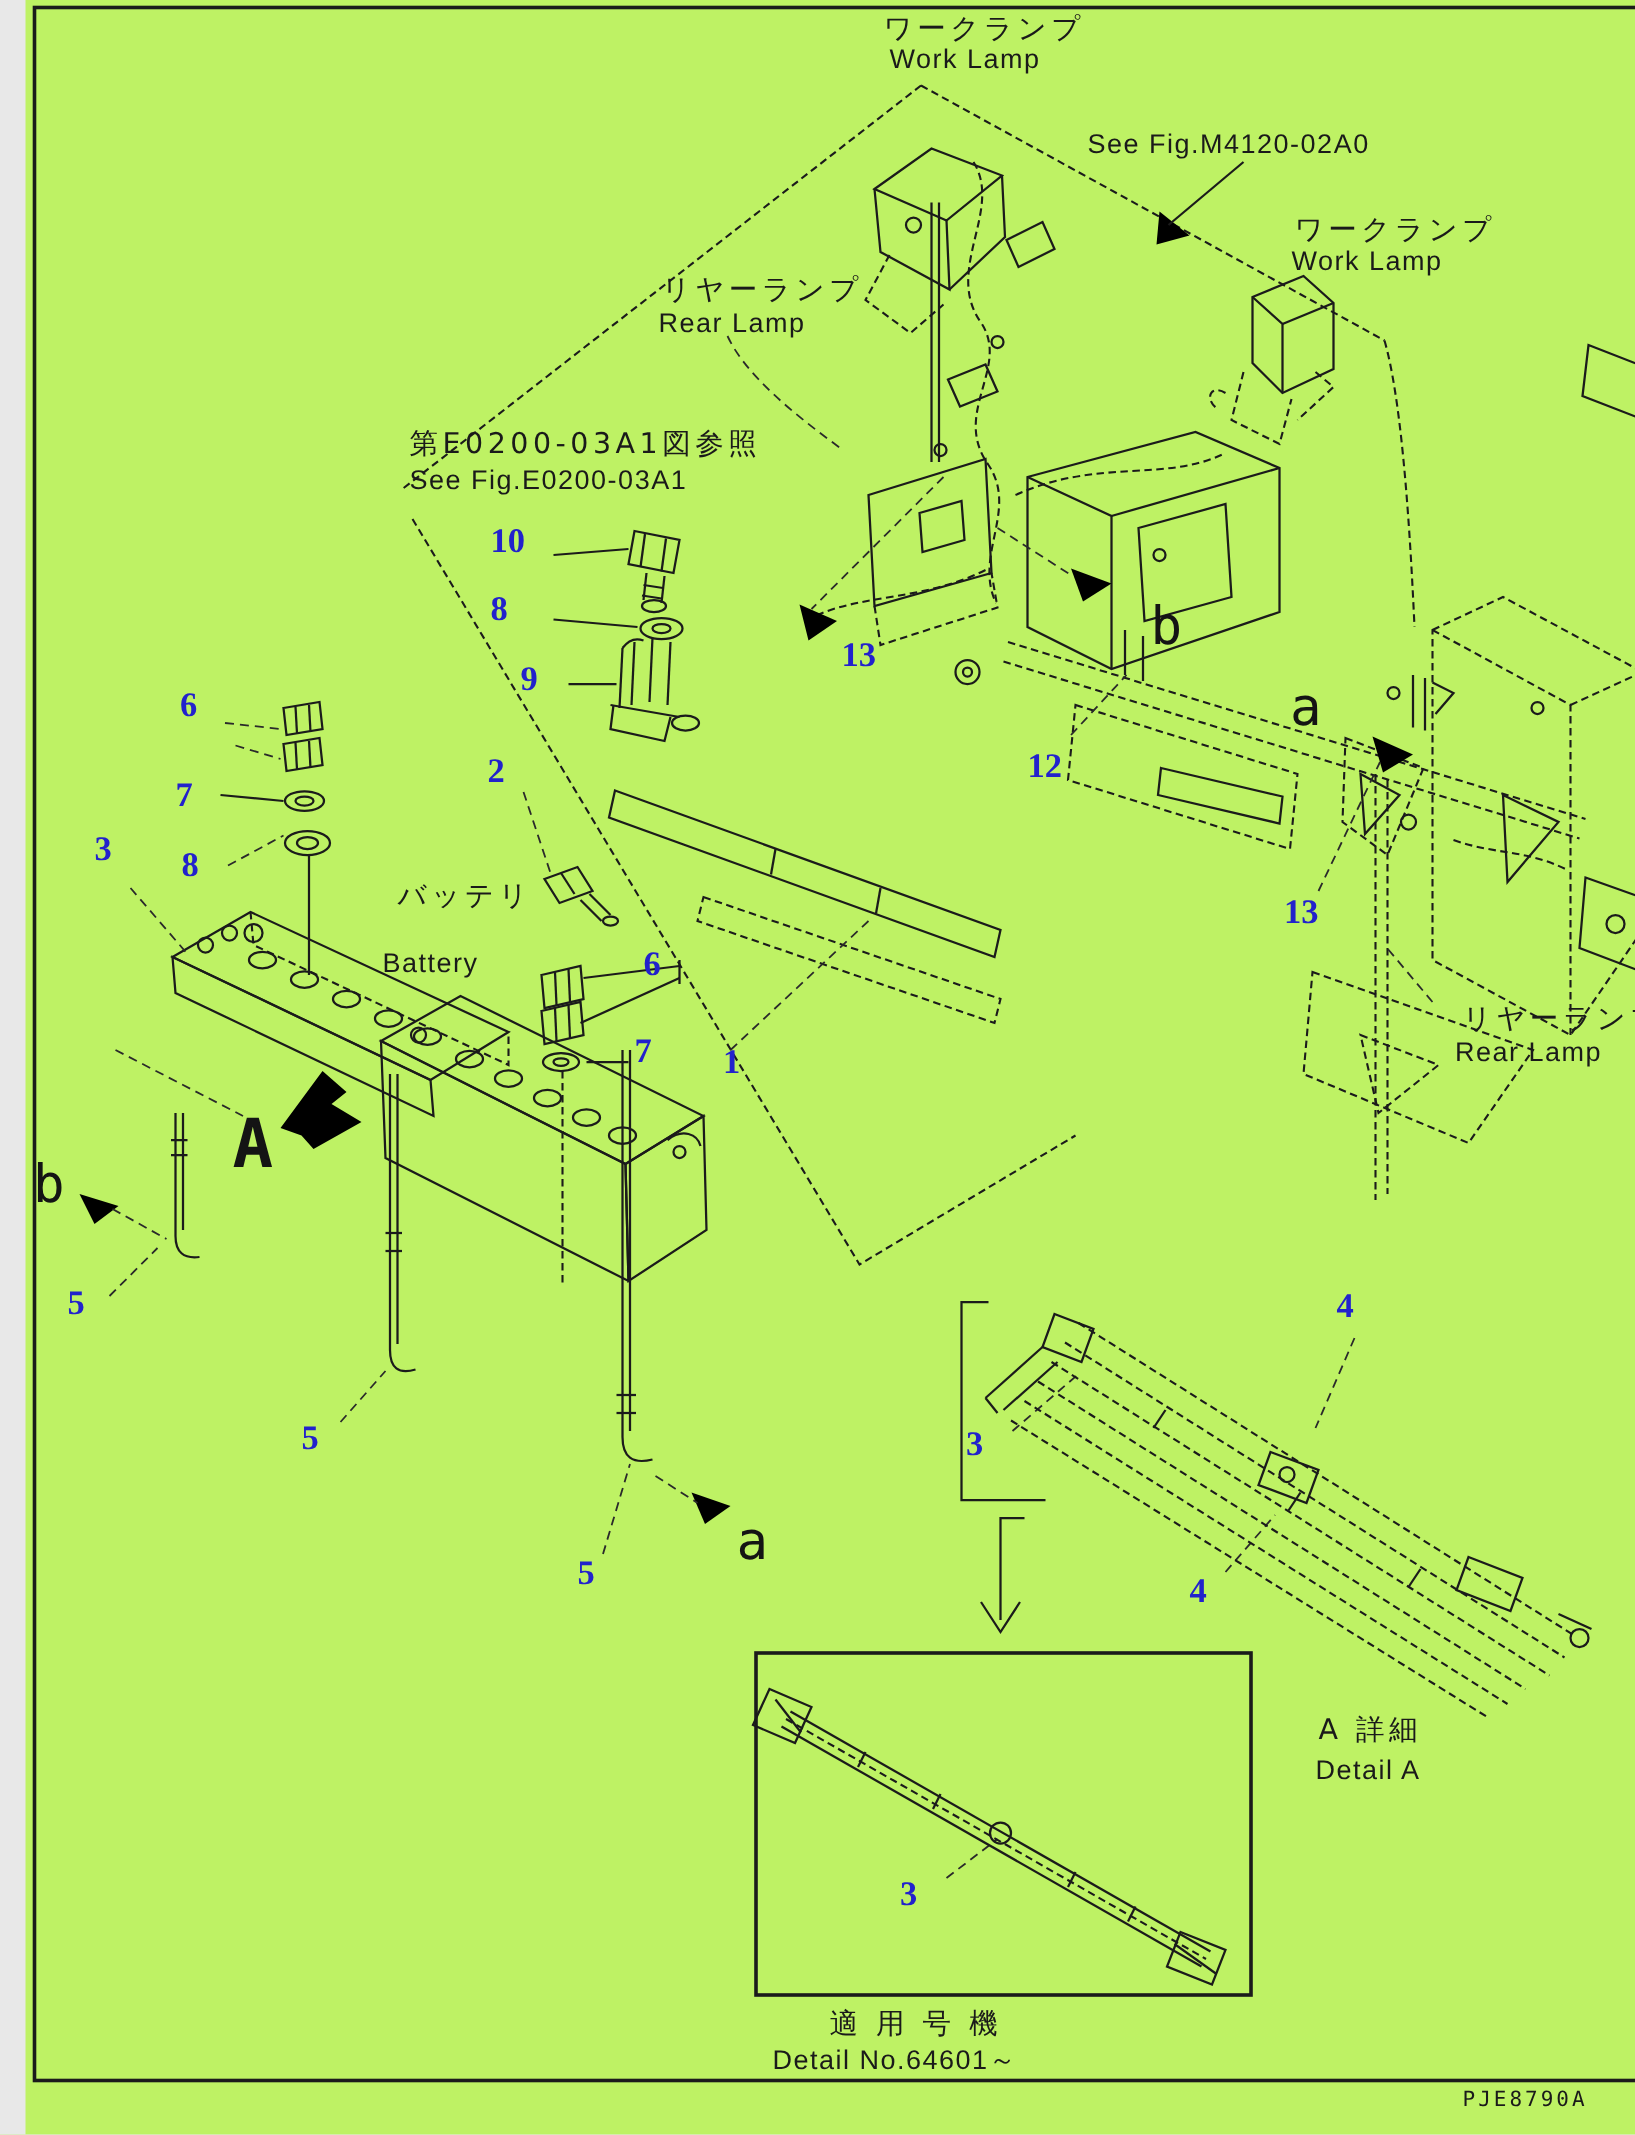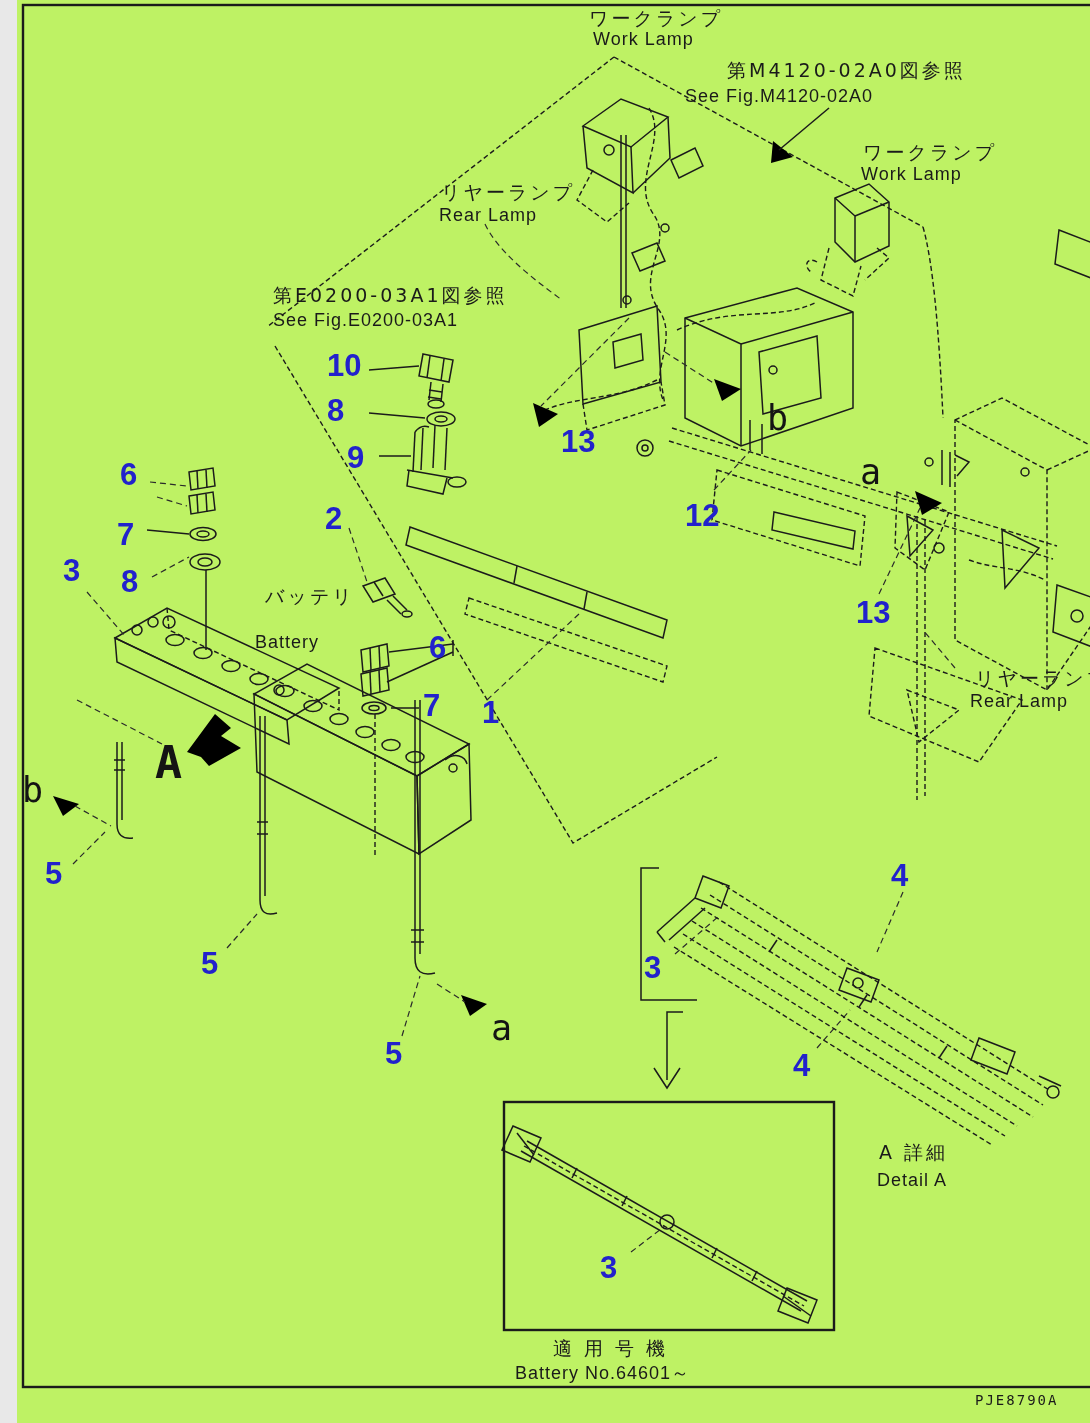--- a/index.html
+++ b/index.html
@@ -11,21 +11,21 @@
   svg .s{stroke:#1b1b1b;fill:none;stroke-width:1.5;}
   svg .s2{stroke:#1b1b1b;fill:none;stroke-width:2.4;}
   svg .d{stroke:#1b1b1b;fill:none;stroke-width:1.4;stroke-dasharray:5 3;}
   svg .dt{stroke:#2a2a2a;fill:none;stroke-width:1.2;stroke-dasharray:6 4;}
   svg .f{fill:#000;stroke:none;}
   .lbl{position:absolute;color:#1a1a1a;white-space:nowrap;}
   .jp{font-family:"DejaVu Sans", sans-serif;font-size:19px;letter-spacing:3px;}
   .en{font-family:Liberation Sans, sans-serif;font-size:18px;letter-spacing:1px;}
   .num{
     position:absolute;color:#2222cc;white-space:nowrap;
-    font-family:Liberation Sans, sans-serif;font-weight:bold;font-size:31px;
+    font-family:Liberation Serif, serif;font-weight:bold;font-size:23px;
   }
   .letter{
     position:absolute;color:#141414;white-space:nowrap;
     font-family:"DejaVu Sans Mono", monospace;font-size:35px;
   }
   .viewA{font-size:45px;font-weight:600;}
   .code{position:absolute;color:#1a1a1a;font-family:"DejaVu Sans Mono", monospace;
     font-size:14px;letter-spacing:2px;}
 </style>
 </head>
@@ -294,43 +294,42 @@
     <line class="s" x1="560" y1="1168" x2="555" y2="1178"></line>
     <line class="s" x1="610" y1="1196" x2="605" y2="1206"></line>
     <line class="s" x1="700" y1="1248" x2="695" y2="1258"></line>
     <line class="s" x1="740" y1="1271" x2="735" y2="1281"></line>
   </g>
 </svg>
 
 <div class="lbl jp" style="left:572px;top:6px">ワークランプ</div>
 <div class="lbl en" style="left:576px;top:29px">Work Lamp</div>
 
-<div class="lbl jp" style="left:710px;top:58px">第M4120-02A0図参照</div>
-<div class="lbl en" style="left:668px;top:86px">See Fig.M4120-02A0</div>
+<div class="lbl en" style="left:708px;top:86px">See Fig.M4120-02A0</div>
 
 <div class="lbl jp" style="left:846px;top:140px">ワークランプ</div>
 <div class="lbl en" style="left:844px;top:164px">Work Lamp</div>
 
 <div class="lbl jp" style="left:424px;top:180px">リヤーランプ</div>
 <div class="lbl en" style="left:422px;top:205px">Rear Lamp</div>
 
 <div class="lbl jp" style="left:256px;top:283px">第E0200-03A1図参照</div>
 <div class="lbl en" style="left:256px;top:310px">See Fig.E0200-03A1</div>
 
 <div class="lbl jp" style="left:248px;top:584px">バッテリ</div>
 <div class="lbl en" style="left:238px;top:632px">Battery</div>
 
 <div class="lbl jp" style="left:958px;top:666px">リヤーランプ</div>
 <div class="lbl en" style="left:953px;top:691px">Rear Lamp</div>
 
 <div class="lbl jp" style="left:862px;top:1140px">A 詳細</div>
 <div class="lbl en" style="left:860px;top:1170px">Detail A</div>
 
 <div class="lbl jp" style="left:536px;top:1336px">適 用 号 機</div>
-<div class="lbl en" style="left:498px;top:1361px">Battery No.64601～</div>
+<div class="lbl en" style="left:498px;top:1361px">Detail No.64601～</div>
 
 <div class="code" style="left:958px;top:1392px">PJE8790A</div>
 
 <span class="num" style="left:310px;top:348px">10</span>
 <span class="num" style="left:310px;top:393px">8</span>
 <span class="num" style="left:330px;top:440px">9</span>
 <span class="num" style="left:103px;top:457px">6</span>
 <span class="num" style="left:100px;top:517px">7</span>
 <span class="num" style="left:46px;top:553px">3</span>
 <span class="num" style="left:104px;top:564px">8</span>

